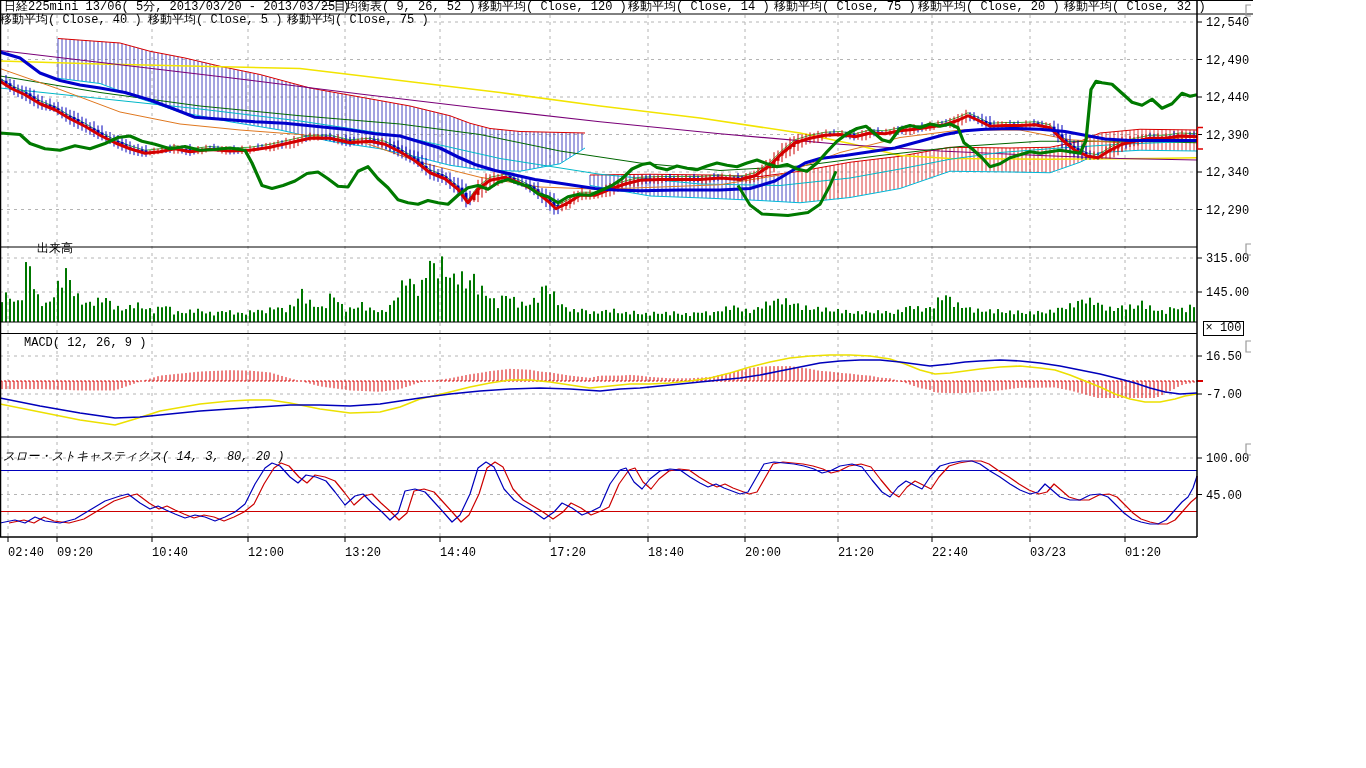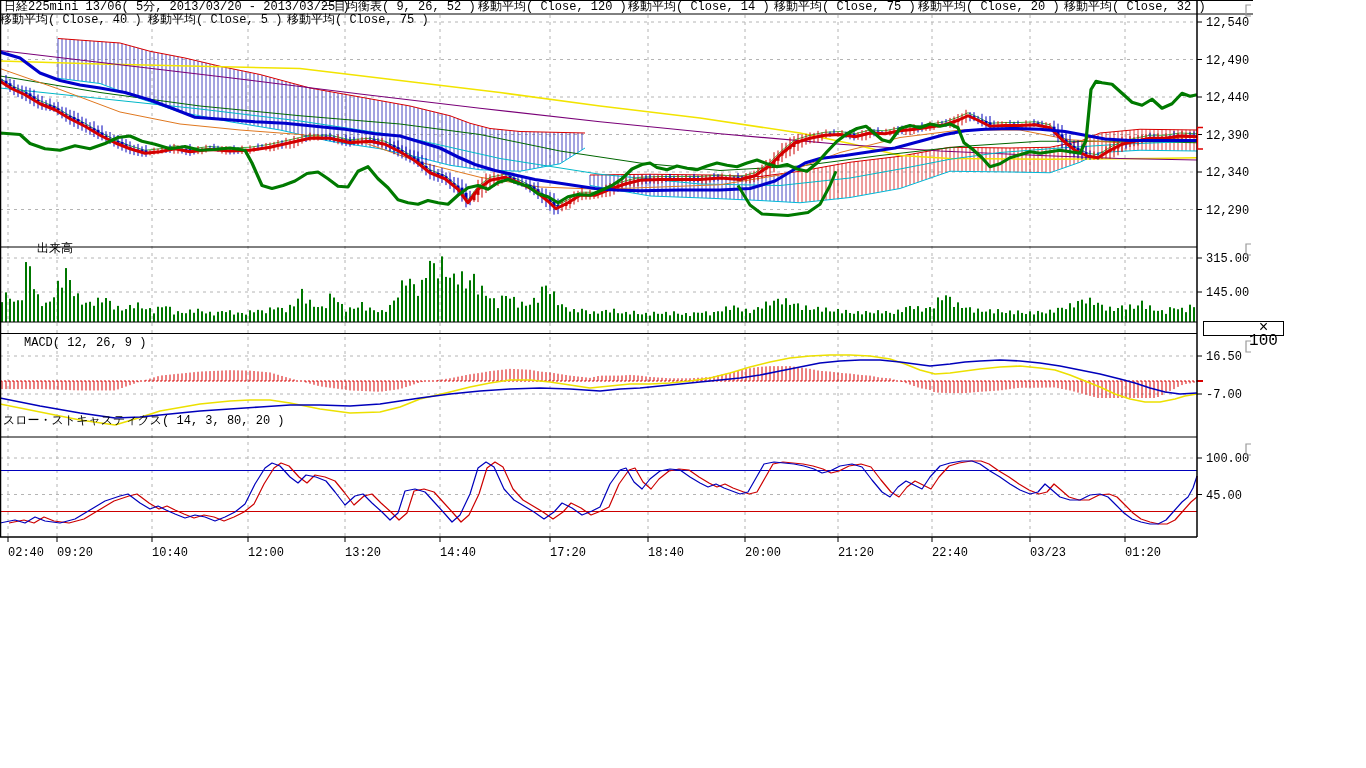--- a/index.html
+++ b/index.html
@@ -23,23 +23,23 @@
   <span class="hdr" style="left:1064px;top:0">移動平均( Close, 32 )</span>
 </div>
 <div class="hdr" style="top:14px;left:0;width:600px;height:13px;">
   <span class="hdr" style="left:0;top:0">移動平均( Close, 40 )</span>
   <span class="hdr" style="left:148px;top:0">移動平均( Close, 5 )</span>
   <span class="hdr" style="left:287px;top:0">移動平均( Close, 75 )</span>
 </div>
 
 <div class="plabel" style="left:3px;top:240px;margin-left:34px;">出来高</div>
 <div class="plabel" style="left:3px;top:336px;margin-left:21px;">MACD( 12, 26, 9 )</div>
-<div class="plabel" style="left:3px;top:412px;">スロー・ストキャスティクス( 14, 3, 80, 20 )</div>
+<div class="plabel" style="left:3px;top:448px;font-style:italic;">スロー・ストキャスティクス( 14, 3, 80, 20 )</div>
 
-<div style="position:absolute;left:1203px;top:321px;width:39px;height:13px;border:1px solid #000;font-size:16px;line-height:13px;text-align:center;background:#fff;z-index:6;padding-left:40px;">× 100</div>
+<div style="position:absolute;left:1203px;top:321px;width:39px;height:13px;border:1px solid #000;font-size:12px;line-height:13px;text-align:center;background:#fff;z-index:6;">× 100</div>
 
 <svg id="chart-svg" width="1366" height="768">
       <rect x="0" y="0" width="1366" height="768" fill="#fff"></rect>
       <line x1="0" y1="22" x2="1197" y2="22" stroke="#b4b4b4" stroke-width="1" stroke-dasharray="3,4"></line>
       <line x1="0" y1="59.5" x2="1197" y2="59.5" stroke="#b4b4b4" stroke-width="1" stroke-dasharray="3,4"></line>
       <line x1="0" y1="97" x2="1197" y2="97" stroke="#b4b4b4" stroke-width="1" stroke-dasharray="3,4"></line>
       <line x1="0" y1="134.5" x2="1197" y2="134.5" stroke="#b4b4b4" stroke-width="1" stroke-dasharray="3,4"></line>
       <line x1="0" y1="172" x2="1197" y2="172" stroke="#b4b4b4" stroke-width="1" stroke-dasharray="3,4"></line>
       <line x1="0" y1="209.5" x2="1197" y2="209.5" stroke="#b4b4b4" stroke-width="1" stroke-dasharray="3,4"></line>
       <line x1="0" y1="258" x2="1197" y2="258" stroke="#b4b4b4" stroke-width="1" stroke-dasharray="3,4"></line>

